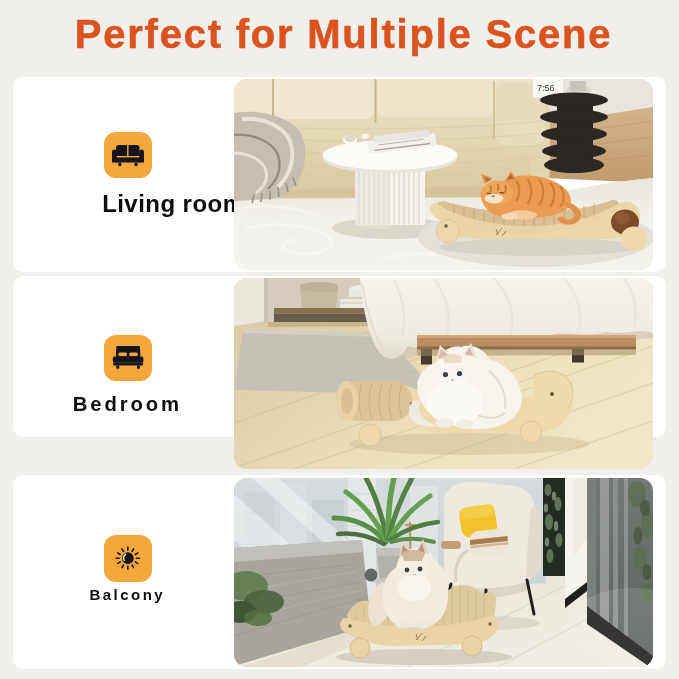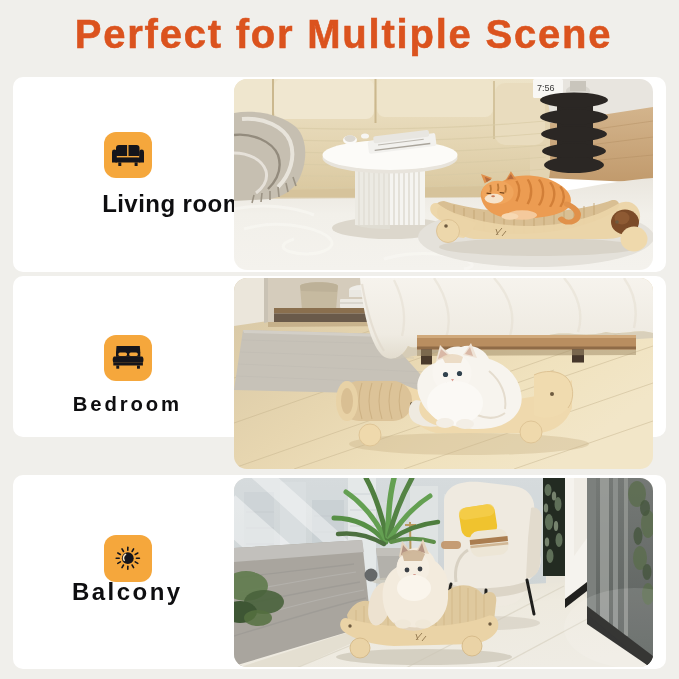--- a/index.html
+++ b/index.html
@@ -400,21 +400,21 @@
         <line x1="13.8" y1="28.4" x2="16.4" y2="26.9"></line>
         <line x1="12.2" y1="23.2" x2="15.2" y2="23.2"></line>
         <line x1="13.8" y1="18.0" x2="16.4" y2="19.5"></line>
         <line x1="18.0" y1="13.9" x2="19.5" y2="16.5"></line>
       </g>
       <circle cx="23.8" cy="23.2" r="5.9" fill="#15151B"></circle>
       <path d="M20.2 25.4 A4.3 4.3 0 0 1 21.6 19.3" stroke="#F7E8C8" stroke-width="1.5" fill="none" stroke-linecap="round"></path>
     </svg>
   </div>
 
-  <div class="label" style="top:105px;font-size:24px;letter-spacing:2.45px;">Balcony</div>
+  <div class="label" style="top:112px;font-size:15px;letter-spacing:2.45px;">Balcony</div>
 
   <div class="photo" style="top:3px;height:189.5px;">
     <svg width="419" height="191" viewBox="0 0 419 191" preserveAspectRatio="none">
       <defs>
         <linearGradient id="city3" x1="0" y1="0" x2="0" y2="1">
           <stop offset="0" stop-color="#CDD3D6"></stop>
             <stop offset="0.6" stop-color="#C2C9CB"></stop>
             <stop offset="1" stop-color="#D4D9D6"></stop>
         </linearGradient>
         <linearGradient id="floor3" x1="0" y1="0" x2="0.7" y2="1">

